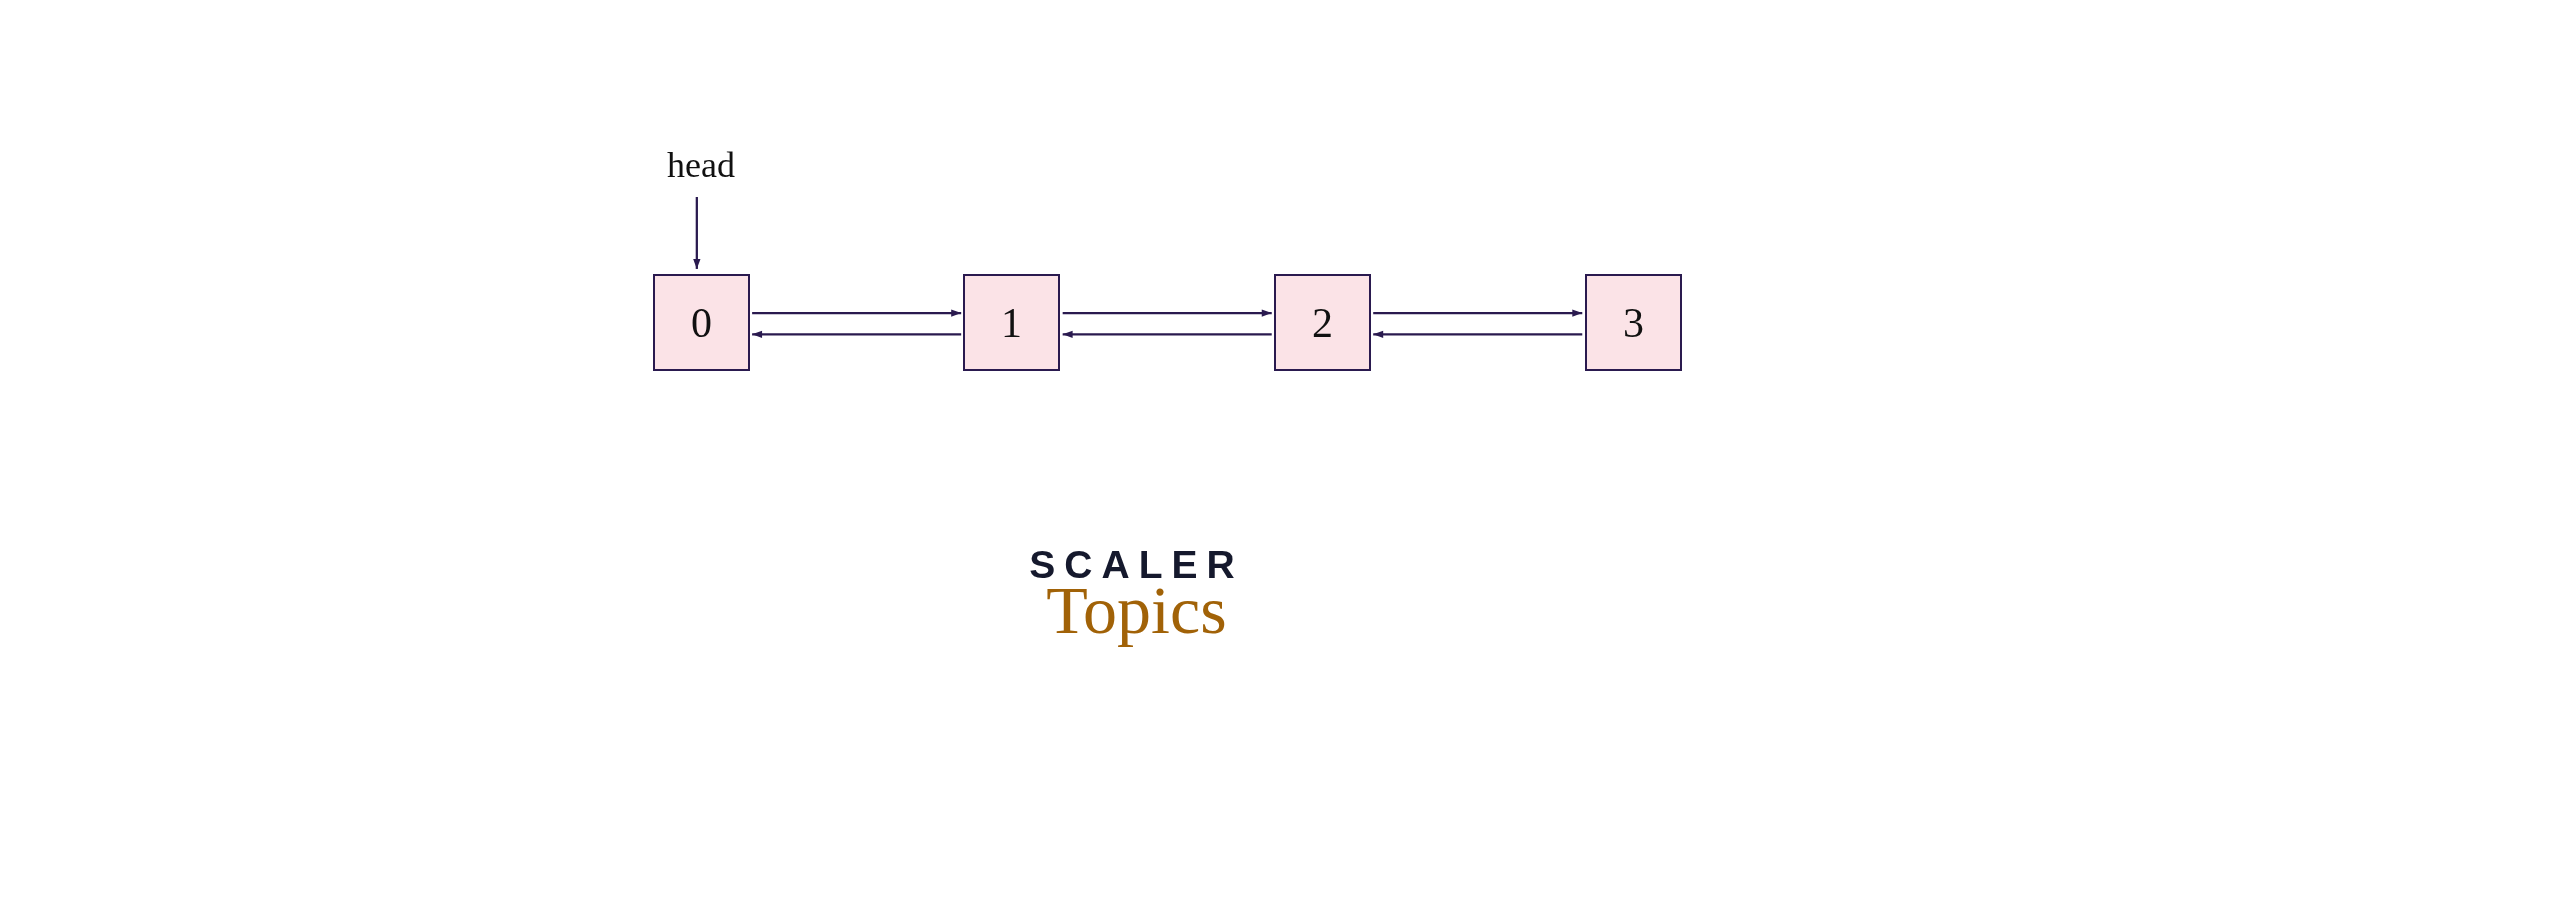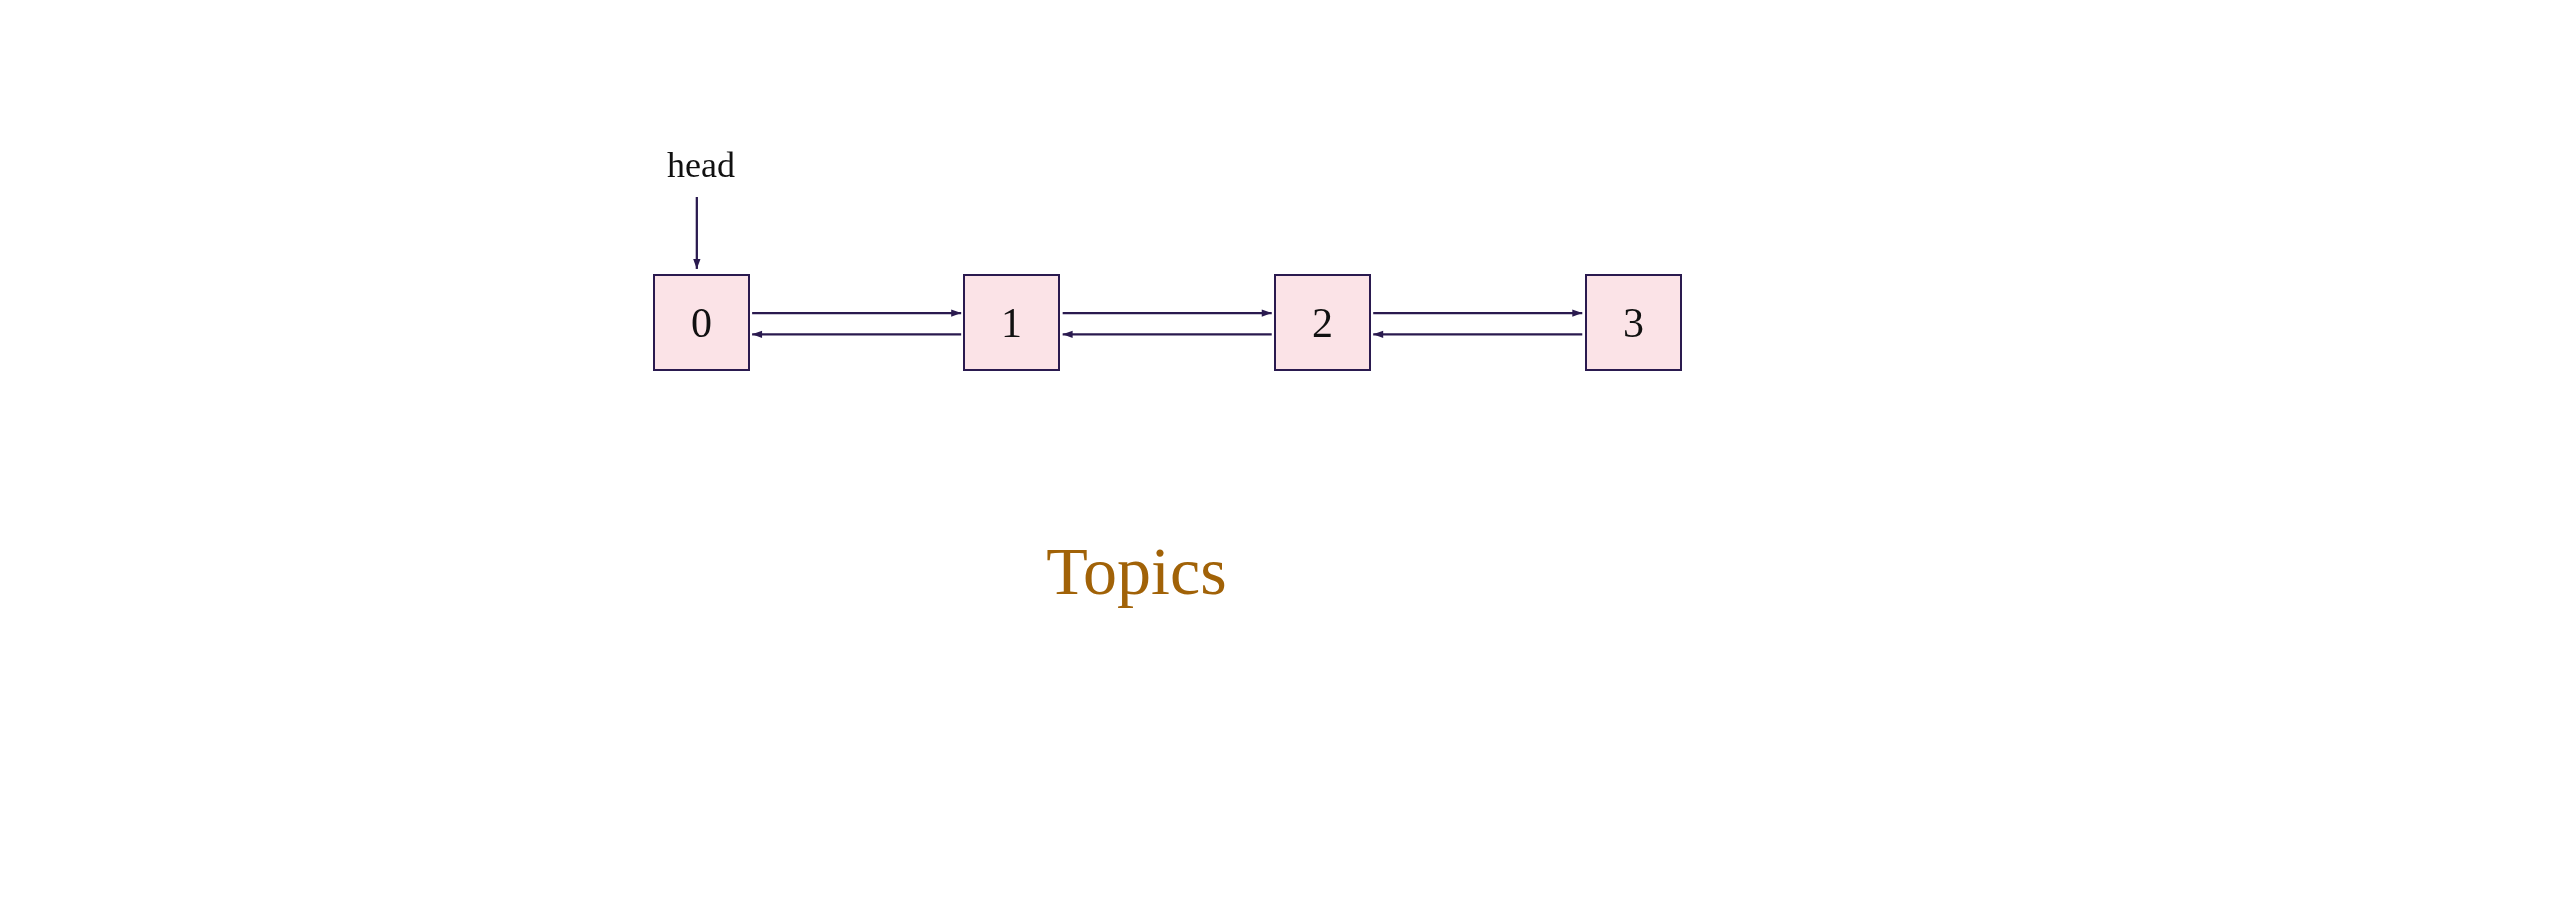--- a/index.html
+++ b/index.html
@@ -98,17 +98,18 @@
         <line x1="1813" y1="413.2" x2="2089" y2="413.2" stroke="#2a1a4f" stroke-width="3"></line>
         <polygon points="2089,413.2 2075.8487820201367,418.0005693043763 2075.8487820201367,408.39943069562366" fill="#2a1a4f"></polygon>
       </g>
       <g>
         <line x1="2089" y1="441.36" x2="1813" y2="441.36" stroke="#2a1a4f" stroke-width="3"></line>
         <polygon points="1813,441.36 1826.1512179798633,436.5594306956237 1826.1512179798633,446.16056930437634" fill="#2a1a4f"></polygon>
       </g>
     </svg>
 
   <div class="logo" style="left:947px; top:545px; width:379px;">
+    <div class="scaler">SCALER</div>
     <div class="topics">Topics</div>
   </div>
 
 </div>
 
 
 </body></html>

